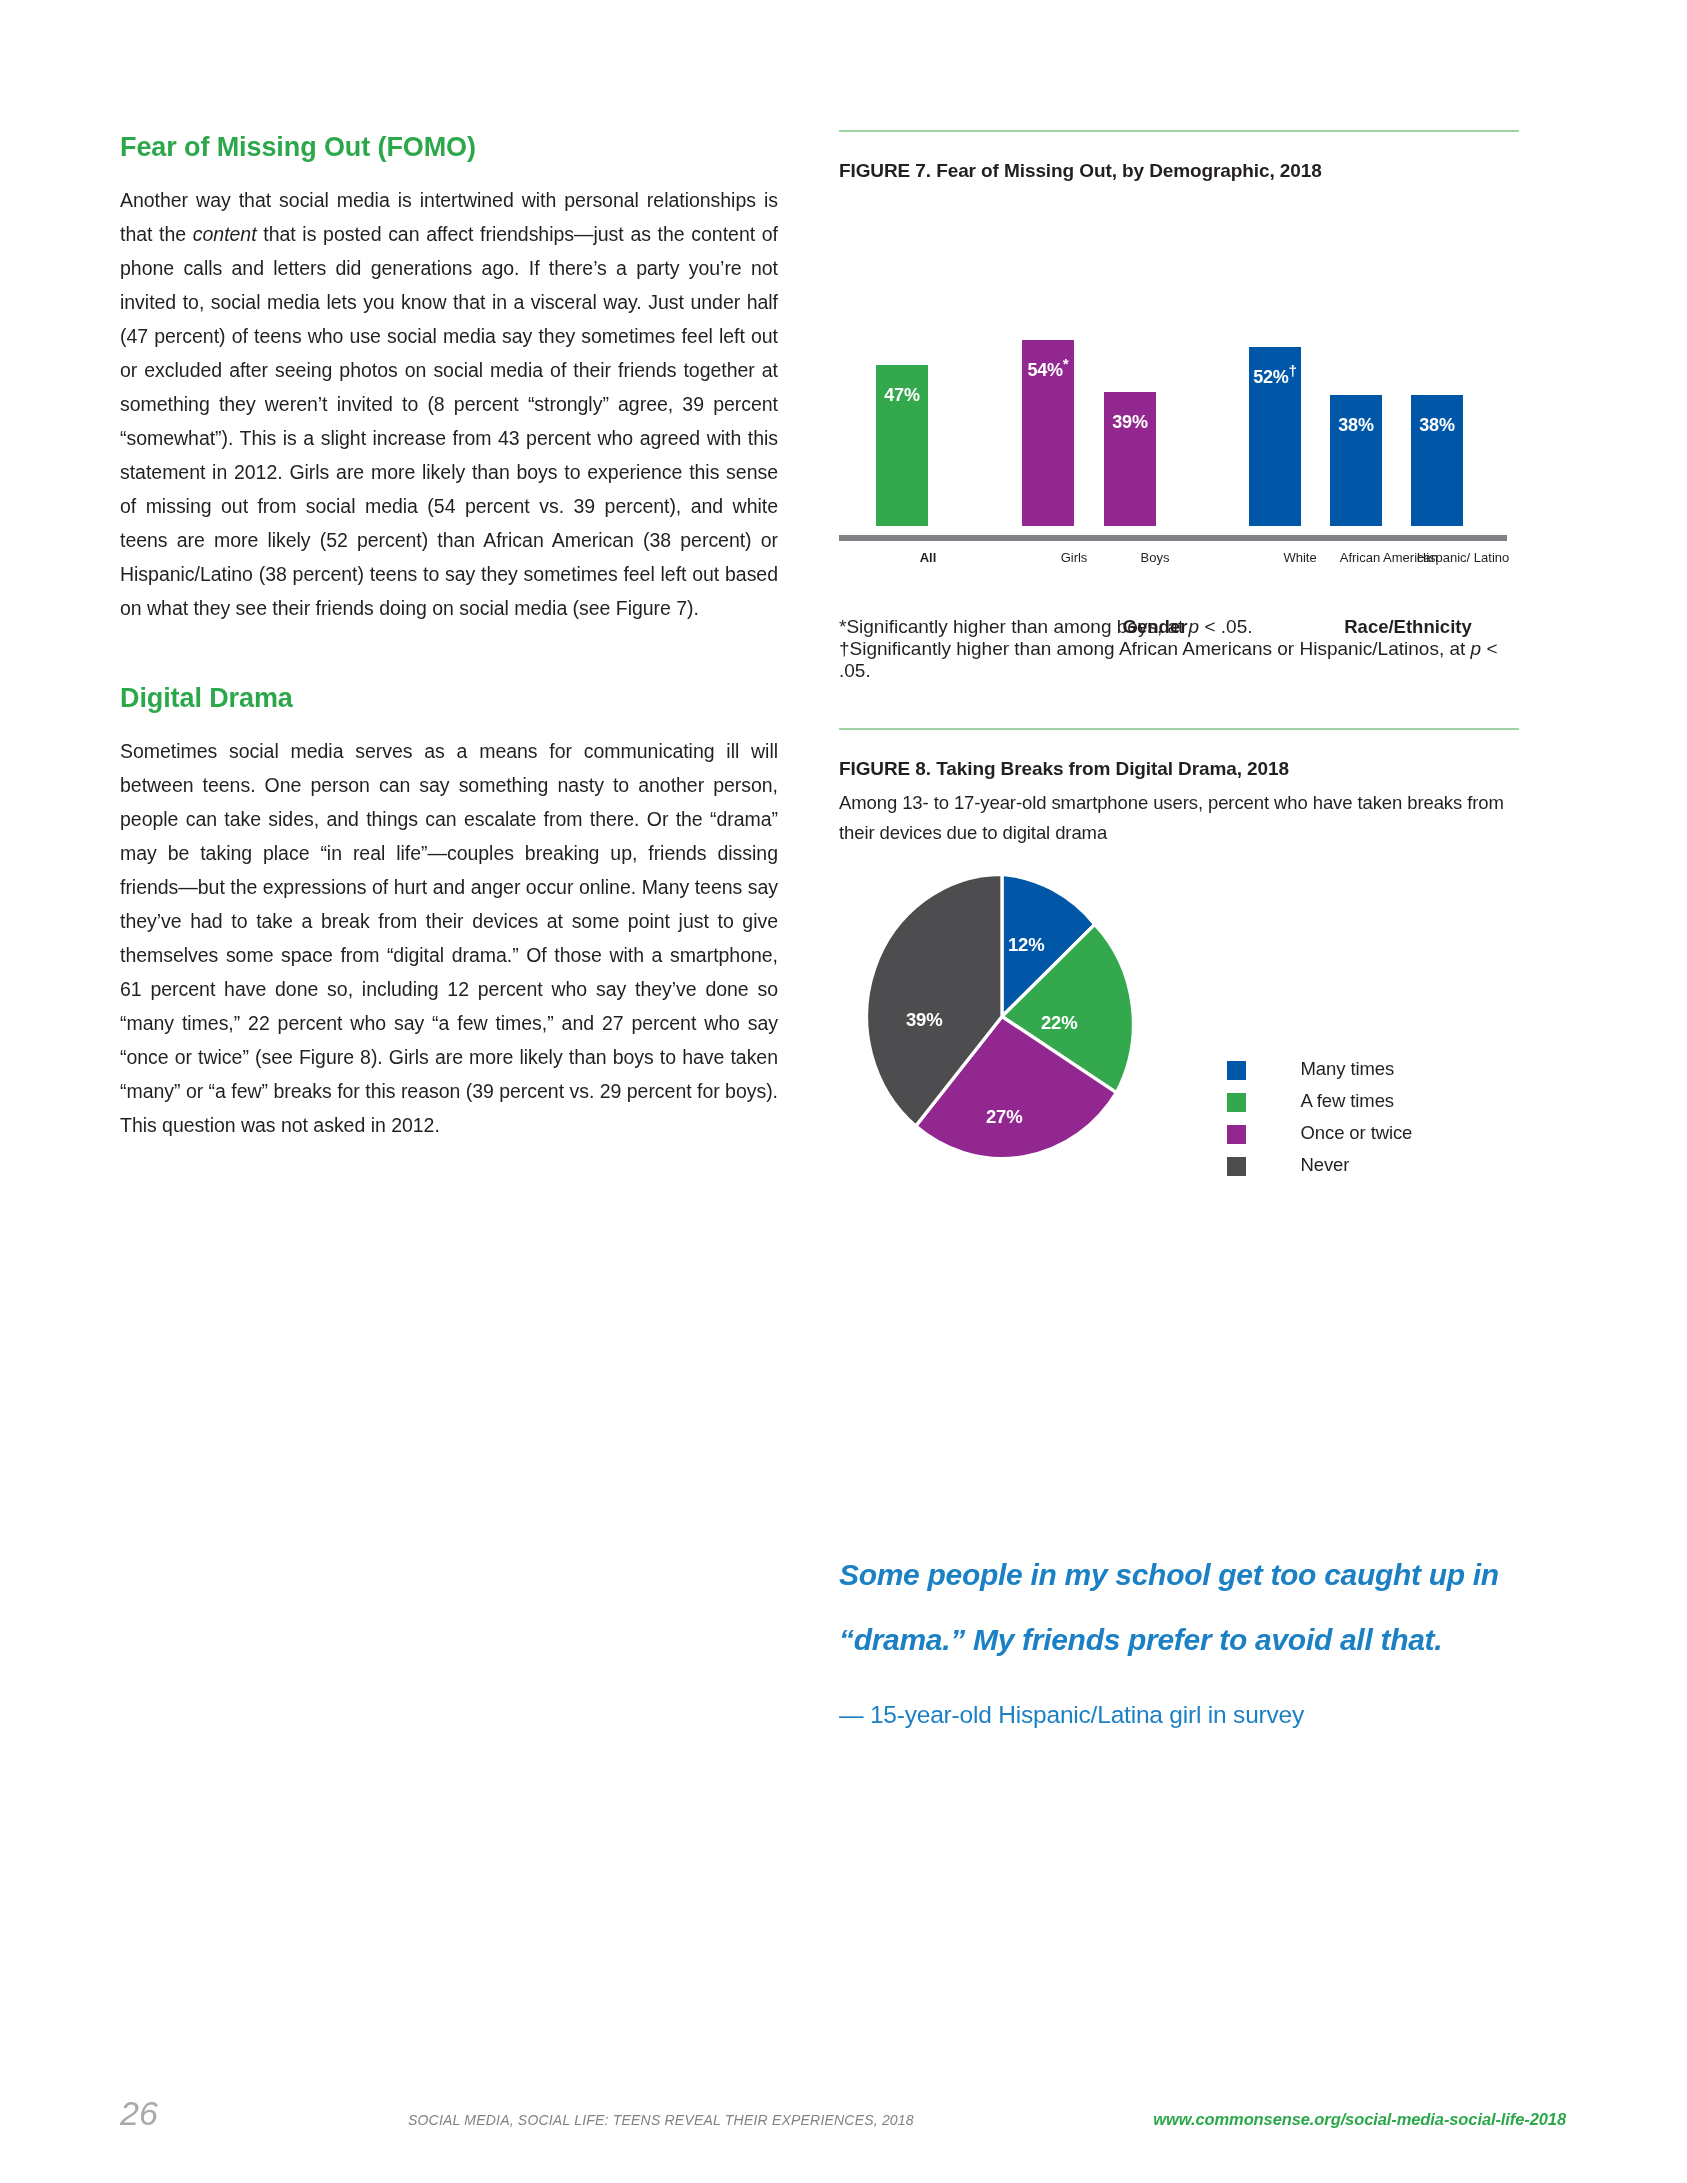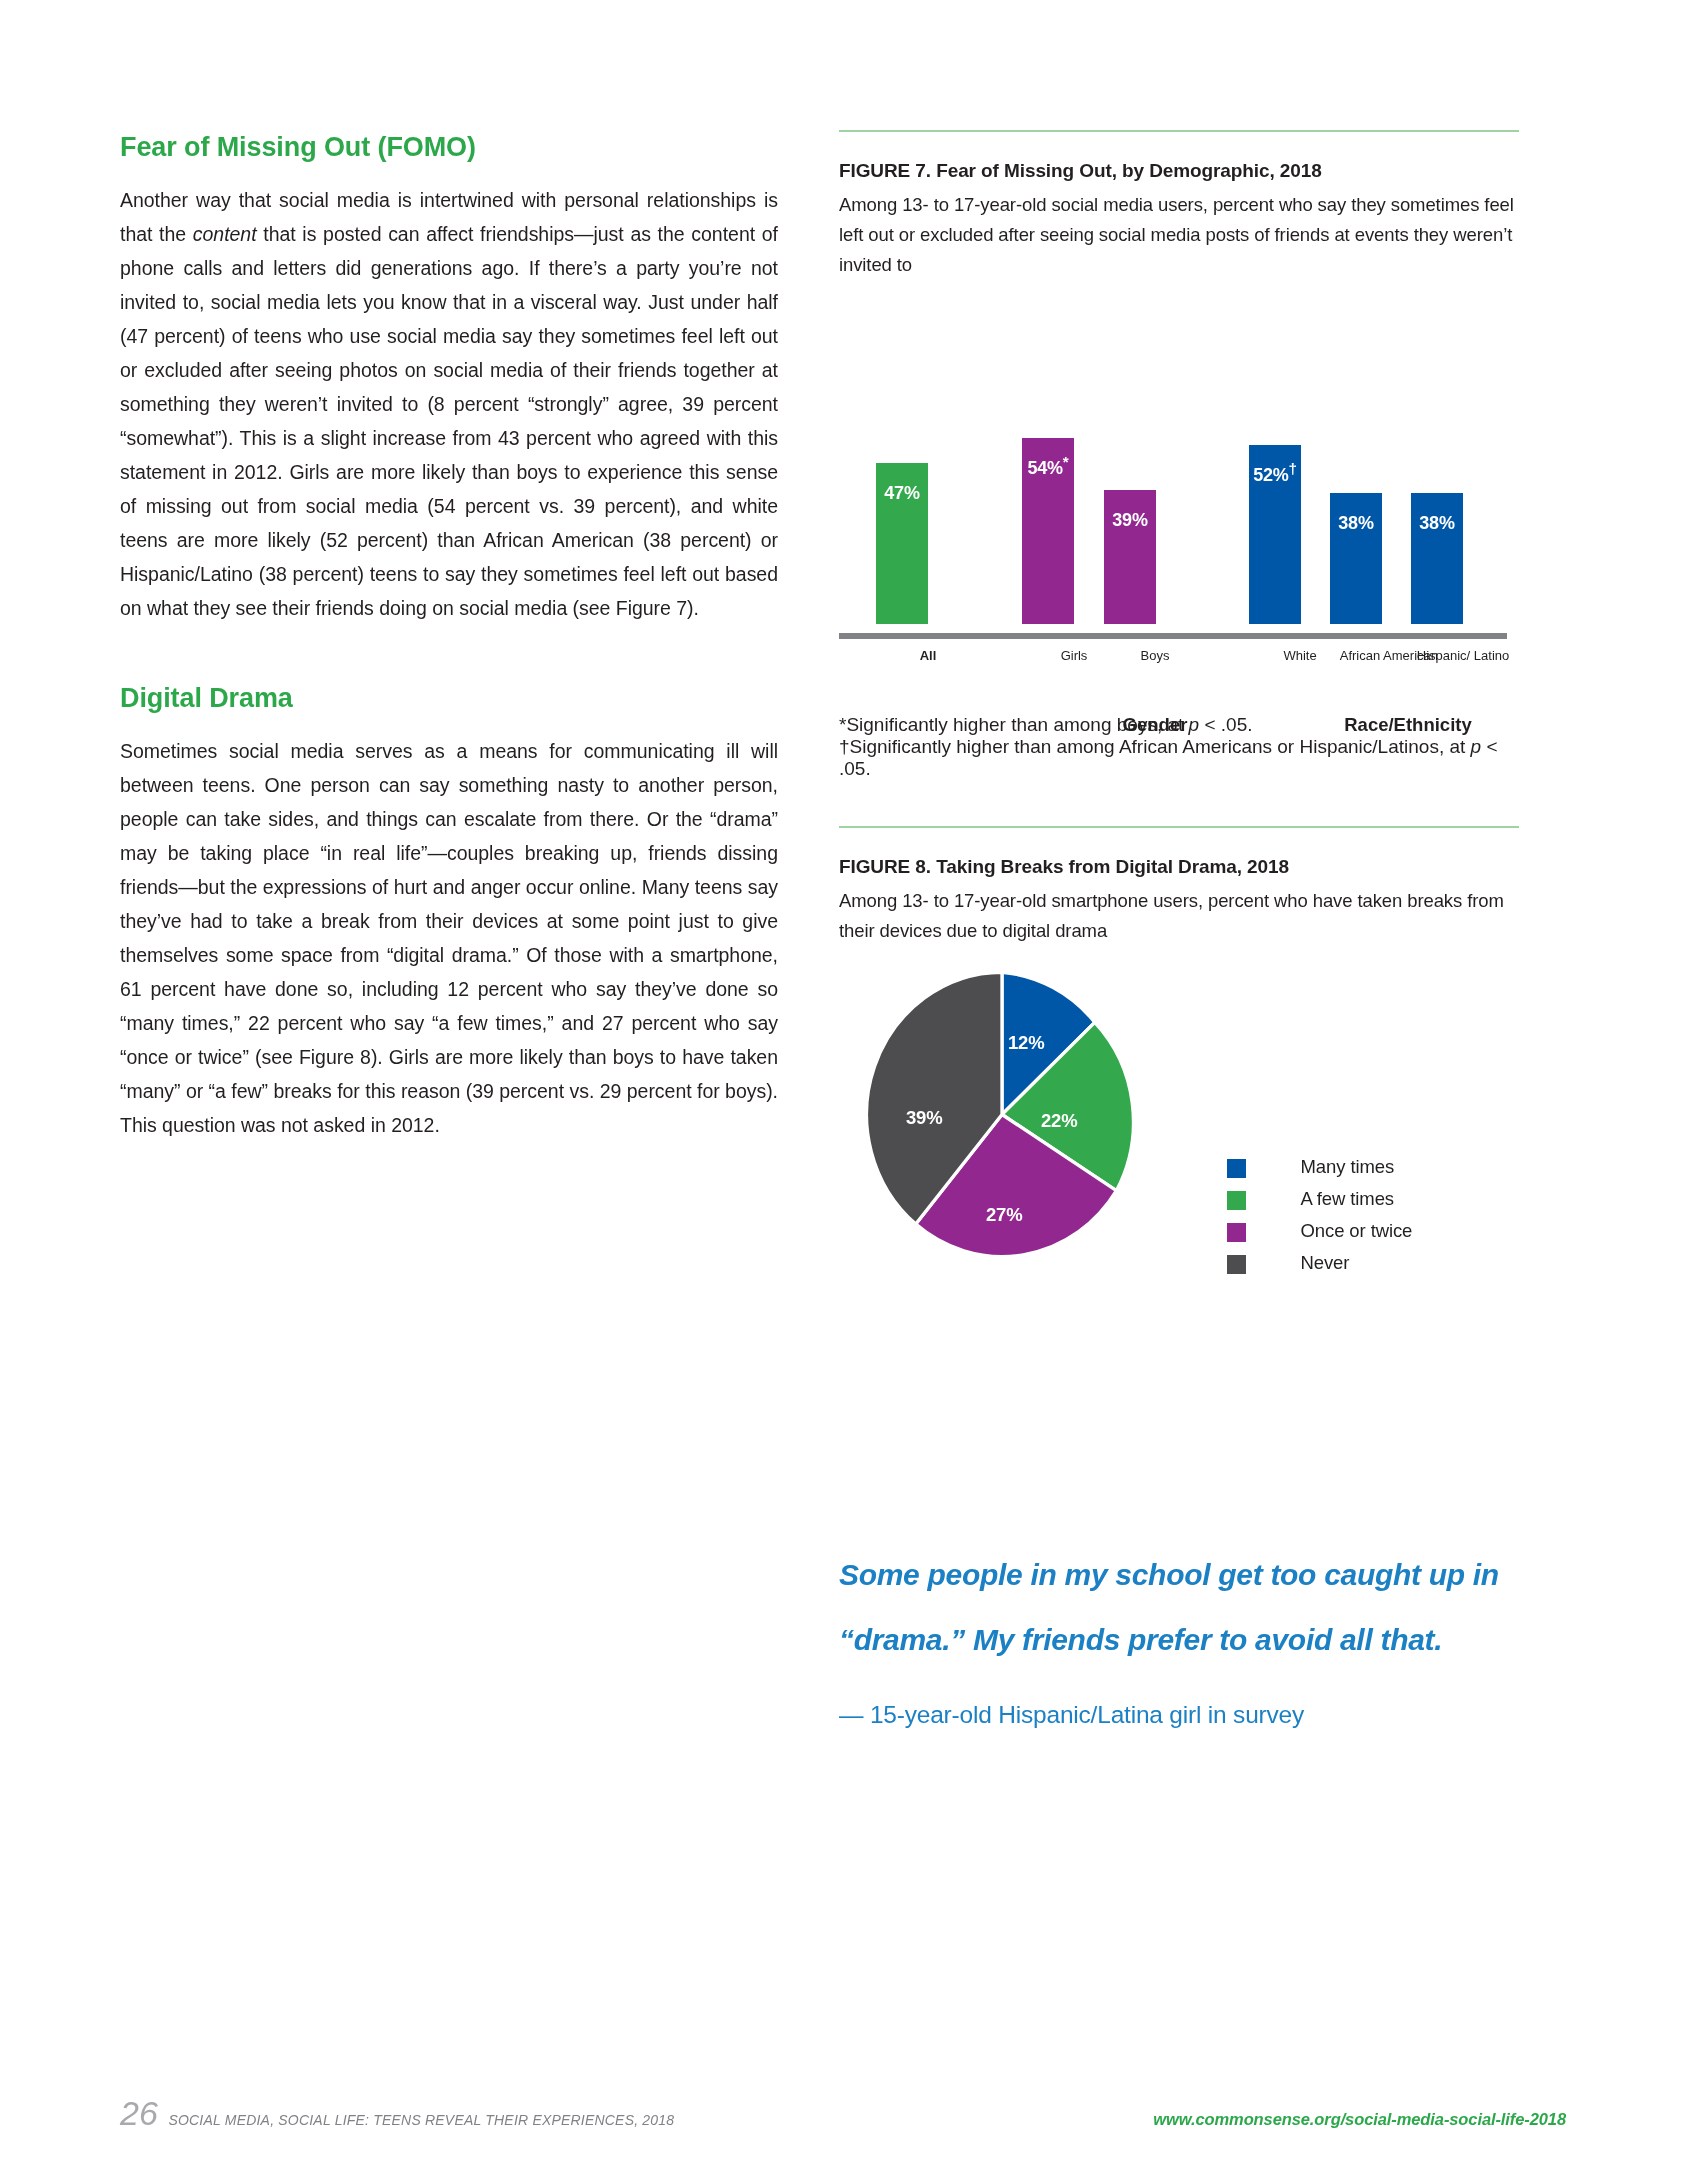--- a/index.html
+++ b/index.html
@@ -241,20 +241,21 @@
     font-size: 34px;
     color: #A7A9AC;
     margin-right: 10.6px;
     line-height: 1;
   }
   .footer-title {
     font-size: 14px;
     color: #808285;
     letter-spacing: 0.2px;
     flex: 1 1 auto;
+    text-align: center;
   }
   .footer-url {
     font-size: 16.5px;
     font-weight: bold;
     color: #2CA84B;
     letter-spacing: -0.1px;
     white-space: nowrap;
   }
 </style>
 </head>
@@ -271,21 +272,20 @@
     <h2 class="section-heading second">Digital Drama</h2>
 
     <p class="body-copy">Sometimes social media serves as a means for communicating ill will between teens. One person can say something nasty to another person, people can take sides, and things can escalate from there. Or the “drama” may be taking place “in real life”—couples breaking up, friends dissing friends—but the expressions of hurt and anger occur online. Many teens say they’ve had to take a break from their devices at some point just to give themselves some space from “digital drama.” Of those with a smartphone, 61 percent have done so, including 12 percent who say they’ve done so “many times,” 22 percent who say “a few times,” and 27 percent who say “once or twice” (see Figure 8). Girls are more likely than boys to have taken “many” or “a few” breaks for this reason (39 percent vs. 29 percent for boys). This question was not asked in 2012.</p>
   </div>
 
   <div class="col-right">
 
     <div>
       <div class="figure-rule"></div>
       <div class="figure-title">FIGURE 7. Fear of Missing Out, by Demographic, 2018</div>
-      <div class="figure-subtitle">Among 13- to 17-year-old social media users, percent who say they sometimes feel left out or excluded after seeing social media posts of friends at events they weren’t invited to</div>
 
       <div class="barchart">
         <div class="plot">
 
           <div class="bar" style="left:37px; height:161px; background:#34A84C;">
             <span class="bar-value">47%</span>
           </div>
 
           <div class="bar" style="left:183px; height:186px; background:#92278F;">
             <span class="bar-value">54%<sup>*</sup></span>

